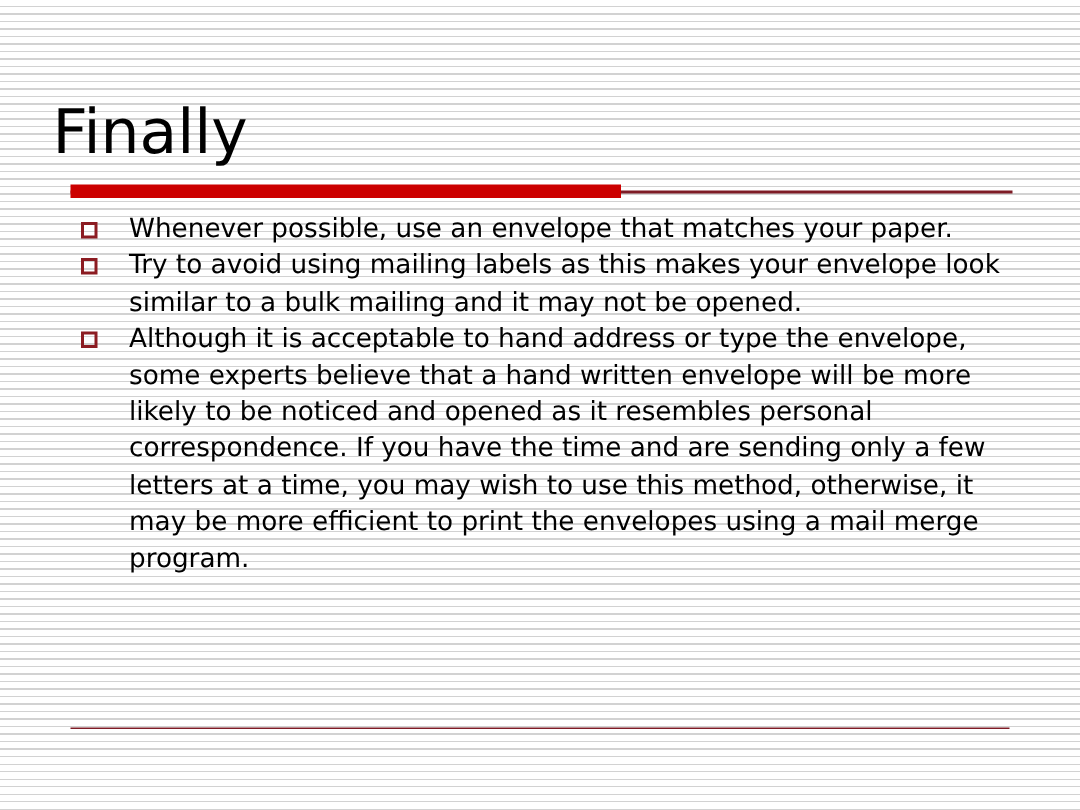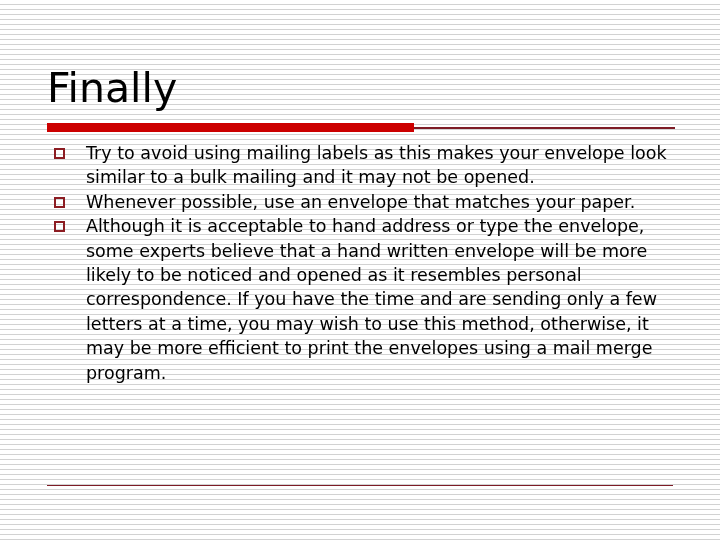--- a/index.html
+++ b/index.html
@@ -24,21 +24,21 @@
       #ffffff 4px,
       #d2d2d2 4px,
       #d2d2d2 5px
     );
     overflow: hidden;
   }
 
   
   .title-block {
     position: absolute;
-    left: 47px;
+    left: 35px;
     top: 64px;
     width: 630px;
     height: 52px;
   }
   .slide-title {
     font-family: "DejaVu Sans", sans-serif;
     font-size: 41px;
     font-weight: normal;
     color: #000000;
     line-height: 48px;
@@ -124,26 +124,26 @@
 
   <div class="title-rule">
     <div class="title-rule-thin"></div>
     <div class="title-rule-thick"></div>
   </div>
 
   <div class="body-block">
 
     <div class="bullet-item">
       <span class="bullet-marker"></span>
-      <span class="bullet-text">Try to avoid using mailing labels as this makes your envelope look similar to a bulk mailing and it may not be opened.</span>
+      <span class="bullet-text">Whenever possible, use an envelope that matches your paper.</span>
     </div>
 
     <div class="bullet-item">
       <span class="bullet-marker"></span>
-      <span class="bullet-text">Whenever possible, use an envelope that matches your paper.</span>
+      <span class="bullet-text">Try to avoid using mailing labels as this makes your envelope look similar to a bulk mailing and it may not be opened.</span>
     </div>
 
     <div class="bullet-item">
       <span class="bullet-marker"></span>
       <span class="bullet-text">Although it is acceptable to hand address or type the envelope, some experts believe that a hand written envelope will be more likely to be noticed and opened as it resembles personal correspondence. If you have the time and are sending only a few letters at a time, you may wish to use this method, otherwise, it may be more efficient to print the envelopes using a mail merge program.</span>
     </div>
 
   </div>
 
   <div class="bottom-rule"></div>

